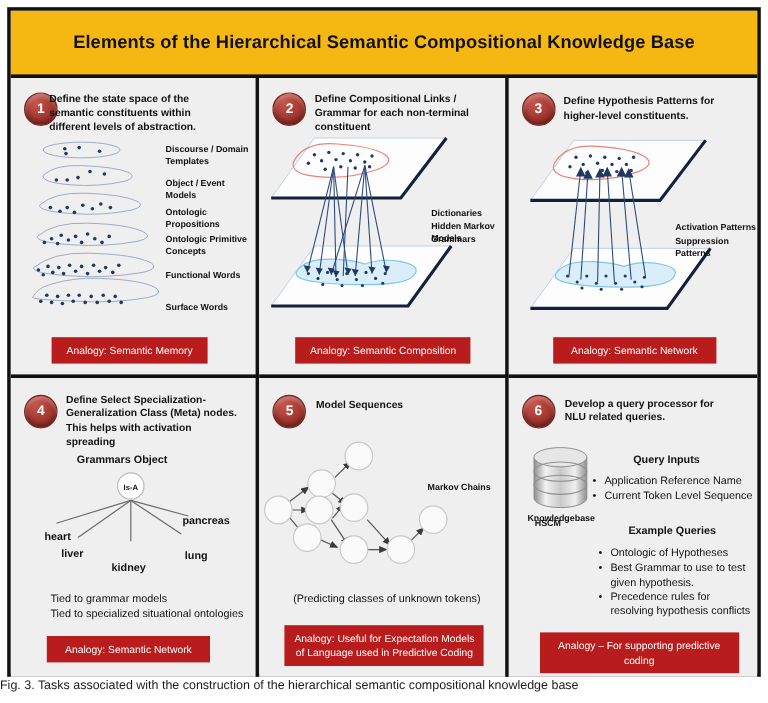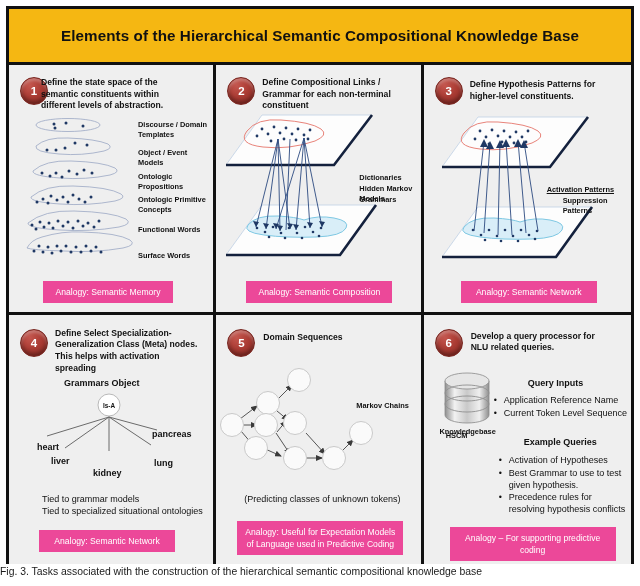--- a/index.html
+++ b/index.html
@@ -30,21 +30,21 @@
   .badge{position:absolute;width:26px;height:26px;border-radius:50%;
          background:radial-gradient(circle at 34% 28%,#c4564e 0%,#ab3c34 46%,#8d2a23 100%);
          border:1px solid #77241e;
          box-shadow:inset 0 -3px 4px rgba(0,0,0,.35), inset 0 3px 3px rgba(255,255,255,.28);
          color:#fff;font-size:11.5px;font-weight:bold;
          display:flex;align-items:center;justify-content:center;}
 
   .steptext{position:absolute;font-size:8.6px;font-weight:bold;line-height:1.36;color:#111;}
 
   
-  .analogy{position:absolute;background:#ec4899;color:#fff;text-align:center;
+  .analogy{position:absolute;background:#b91c1c;color:#fff;text-align:center;
            font-size:8.6px;line-height:1.45;padding:5px 6px;box-sizing:border-box;}
 
   
   .lab{position:absolute;font-size:7.4px;font-weight:bold;line-height:1.34;color:#111;}
   .lab.reg{font-weight:normal;}
   .lab.big{font-size:9px;}
 
   svg{display:block;overflow:visible;}
   .svgwrap{position:absolute;}
 
@@ -290,21 +290,21 @@
               <polygon points="46,28 42,36 50,36"></polygon>
               <polygon points="52,30 48,38 56,38"></polygon>
               <polygon points="62,29 58,37 66,37"></polygon>
               <polygon points="68,28 64,36 72,36"></polygon>
               <polygon points="80,28 76,36 84,36"></polygon>
               <polygon points="86,29 82,37 90,37"></polygon>
             </g>
           </svg>
         </div>
 
-        <div class="lab" style="left:123px;top:120px;text-decoration:underline;">Activation Patterns</div>
+        <div class="lab" style="left:139px;top:120px;">Activation Patterns</div>
         <div class="lab" style="left:139px;top:131px;">Suppression Patterns</div>
 
         <div class="analogy" style="left:37px;top:216px;width:136px;">Analogy:  Semantic Network</div>
       </div>
 
       <div class="cell">
         <div class="badge" style="left:11px;top:14px;">4</div>
         <div class="steptext" style="left:46px;top:13px;width:148px;">Define Select Specialization-Generalization Class (Meta) nodes. This helps with activation spreading</div>
 
         <div class="lab big" style="left:55px;top:62px;">Grammars Object</div>
@@ -330,21 +330,21 @@
         <div class="lab big" style="left:143px;top:113px;">pancreas</div>
 
         <div class="lab reg big" style="left:33px;top:178px;">Tied to grammar models</div>
         <div class="lab reg big" style="left:33px;top:190px;">Tied to specialized situational ontologies</div>
 
         <div class="analogy" style="left:30px;top:215px;width:136px;">Analogy:  Semantic Network</div>
       </div>
 
       <div class="cell">
         <div class="badge" style="left:11px;top:14px;">5</div>
-        <div class="steptext" style="left:47px;top:17px;width:140px;">Domain Sequences</div>
+        <div class="steptext" style="left:47px;top:17px;width:140px;">Model Sequences</div>
 
         <div class="svgwrap" style="left:6px;top:46px;">
           <svg width="200" height="125" viewBox="0 0 200 125">
             <defs>
               <marker id="ar5" markerWidth="7" markerHeight="6" refX="6" refY="3" orient="auto">
                 <path d="M0,0 L7,3 L0,6 z" fill="#3a3a3a"></path>
               </marker>
             </defs>
             <g stroke="#555" stroke-width="1" fill="none" marker-end="url(#ar5)">
               <line x1="57" y1="37" x2="70" y2="24"></line>
@@ -410,21 +410,21 @@
           <span>Application Reference Name</span>
         </div>
         <div class="lab reg big" style="left:80px;top:92px;width:125px;">
           <span style="position:absolute;left:-10px;">•</span>
           <span>Current Token Level Sequence</span>
         </div>
 
         <div class="lab big" style="left:100px;top:121px;">Example Queries</div>
         <div class="lab reg big" style="left:85px;top:139px;width:120px;">
           <span style="position:absolute;left:-10px;">•</span>
-          <span>Activation of Hypotheses</span>
+          <span>Ontologic of Hypotheses</span>
         </div>
         <div class="lab reg big" style="left:85px;top:152px;width:118px;">
           <span style="position:absolute;left:-10px;">•</span>
           <span>Best Grammar to use to test given hypothesis.</span>
         </div>
         <div class="lab reg big" style="left:85px;top:176px;width:118px;">
           <span style="position:absolute;left:-10px;">•</span>
           <span>Precedence rules for resolving hypothesis conflicts</span>
         </div>
 

